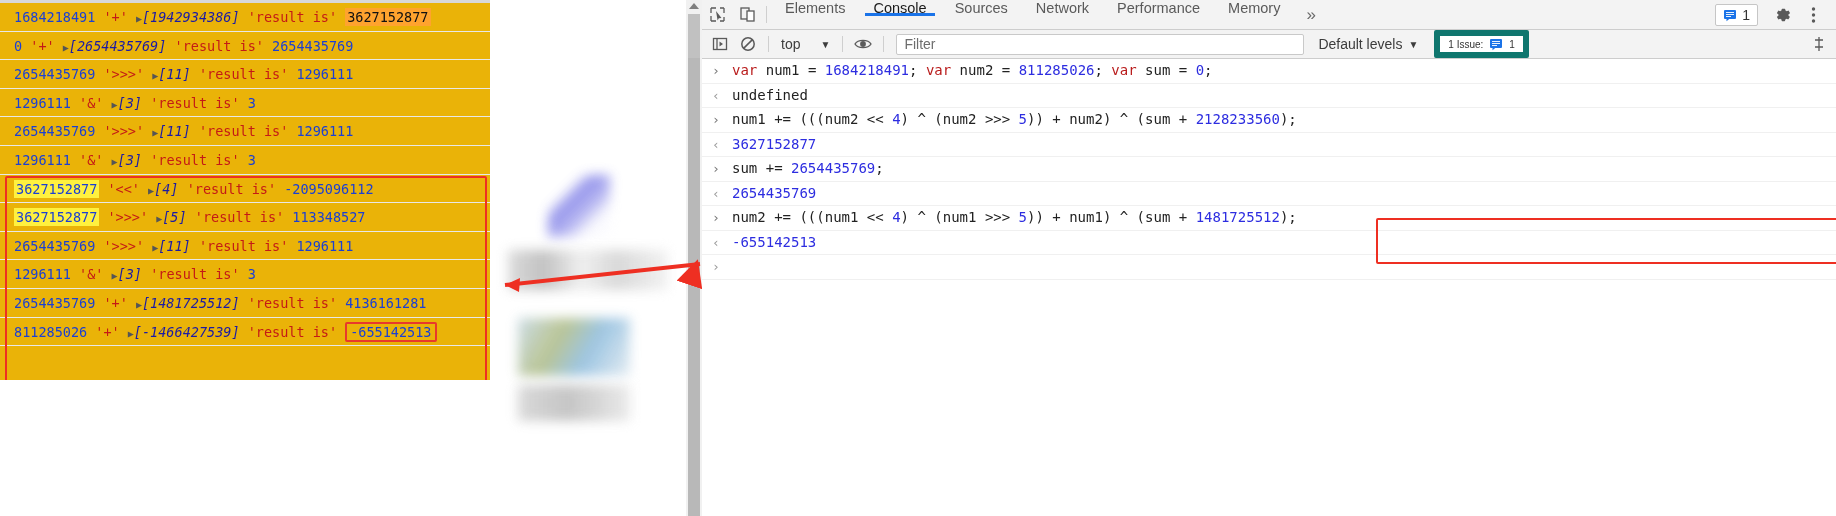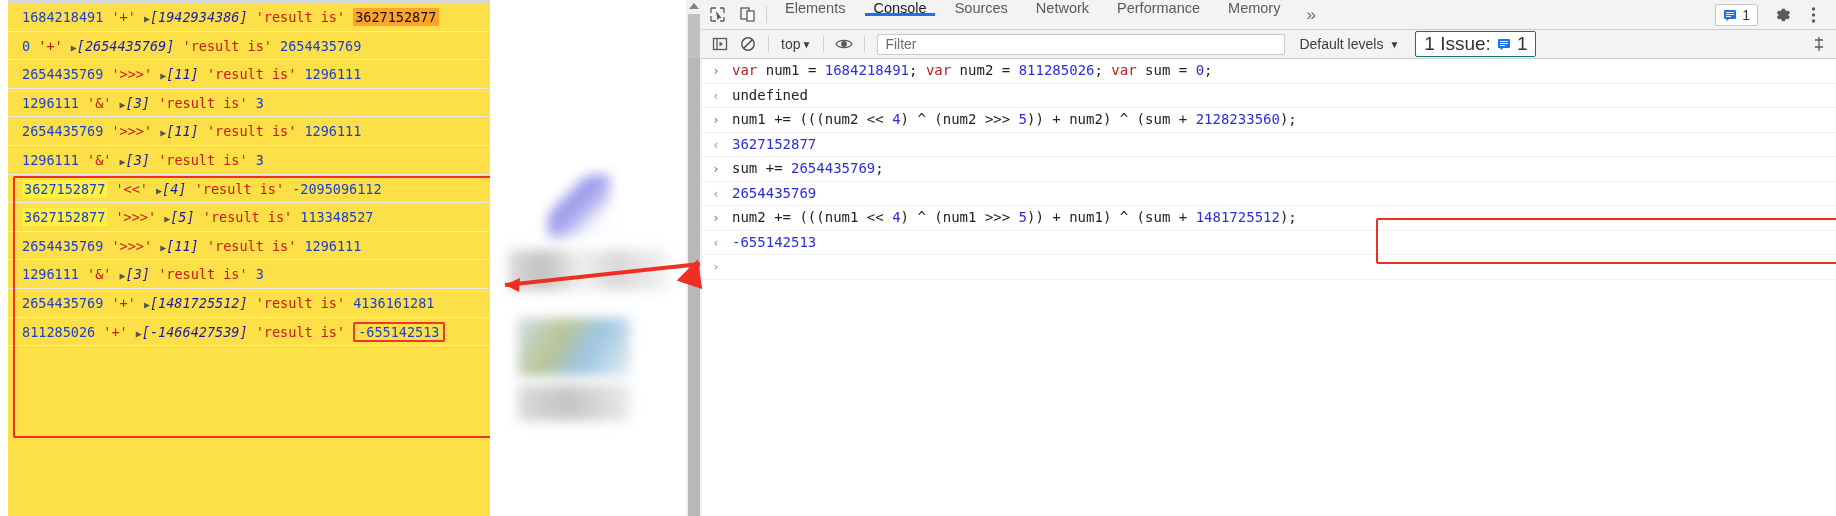--- a/index.html
+++ b/index.html
@@ -11,24 +11,24 @@
     width: 1836px;
     height: 516px;
     font-family: "DejaVu Sans Mono", monospace;
     overflow: hidden;
     position: relative;
   }
 
   
   #left-panel {
     position: absolute;
-    left: 8px; top: 0;
+    left: 0; top: 0;
     width: 490px;
-    height: 516px;
-    background: #fde047;
+    height: 380px;
+    background: #eab308;
     overflow: hidden;
   }
   #left-panel .top-rule {
     height: 3px;
     background: #d8d8d8;
     width: 100%;
   }
   .log-row {
     height: 28.6px;
     line-height: 28.6px;
@@ -225,21 +225,21 @@
     padding: 0 4px;
     box-sizing: border-box;
   }
   .ct-btn {
     width: 28px; height: 24px;
     display: flex; align-items: center; justify-content: center;
     cursor: pointer;
   }
   .ct-sep { width: 1px; height: 16px; background: #cfcfcf; margin: 0 6px; }
   #ctx-select {
-    display: flex; align-items: center; gap: 1px;
+    display: flex; align-items: center; gap: 20px;
     font-size: 14px; color: #3c3c3c; padding: 0 6px; cursor: pointer;
   }
   #filter-input {
     flex: 0 0 auto;
     width: 408px;
     height: 21px;
     background: #fff;
     border: 1px solid #c9c9c9;
     border-radius: 2px;
     font-size: 14px;
@@ -250,22 +250,22 @@
     font-family: "Liberation Sans", sans-serif;
   }
   #filter-input::placeholder { color: #6d6d6d; opacity: 1; }
   #levels-select {
     display: flex; align-items: center; gap: 6px;
     font-size: 14px; color: #3c3c3c;
     margin-left: 14px; cursor: pointer; white-space: nowrap;
   }
   #issues-chip {
     display: flex; align-items: center; gap: 6px;
-    font-size: 19px; color: #333;
-    border: 1px solid #0f766e; background: #fff;
+    font-size: 10px; color: #333;
+    border: 6px solid #0f766e; background: #fff;
     border-radius: 2px; padding: 1px 8px;
     margin-left: 16px; cursor: pointer; white-space: nowrap;
   }
   #toolbar-tail {
     margin-left: auto;
     display: flex; align-items: center;
     color: #5a5a5a; font-size: 15px;
     padding-right: 6px;
   }
 

